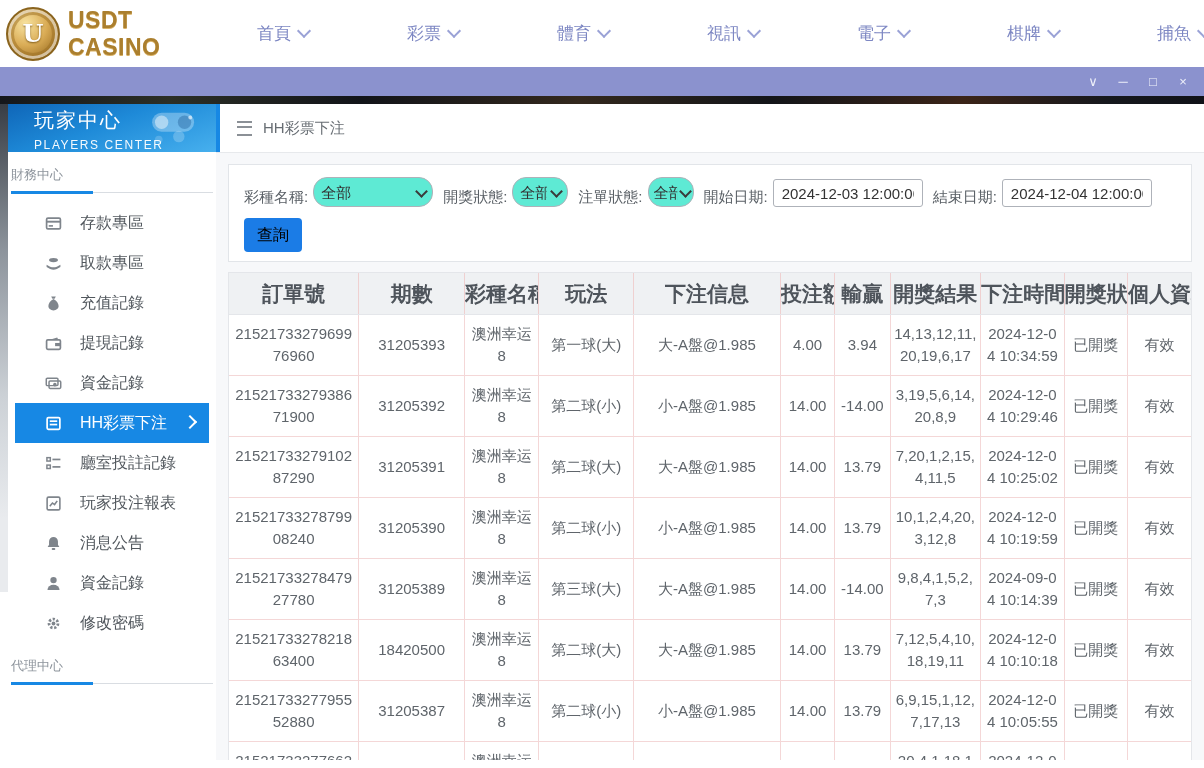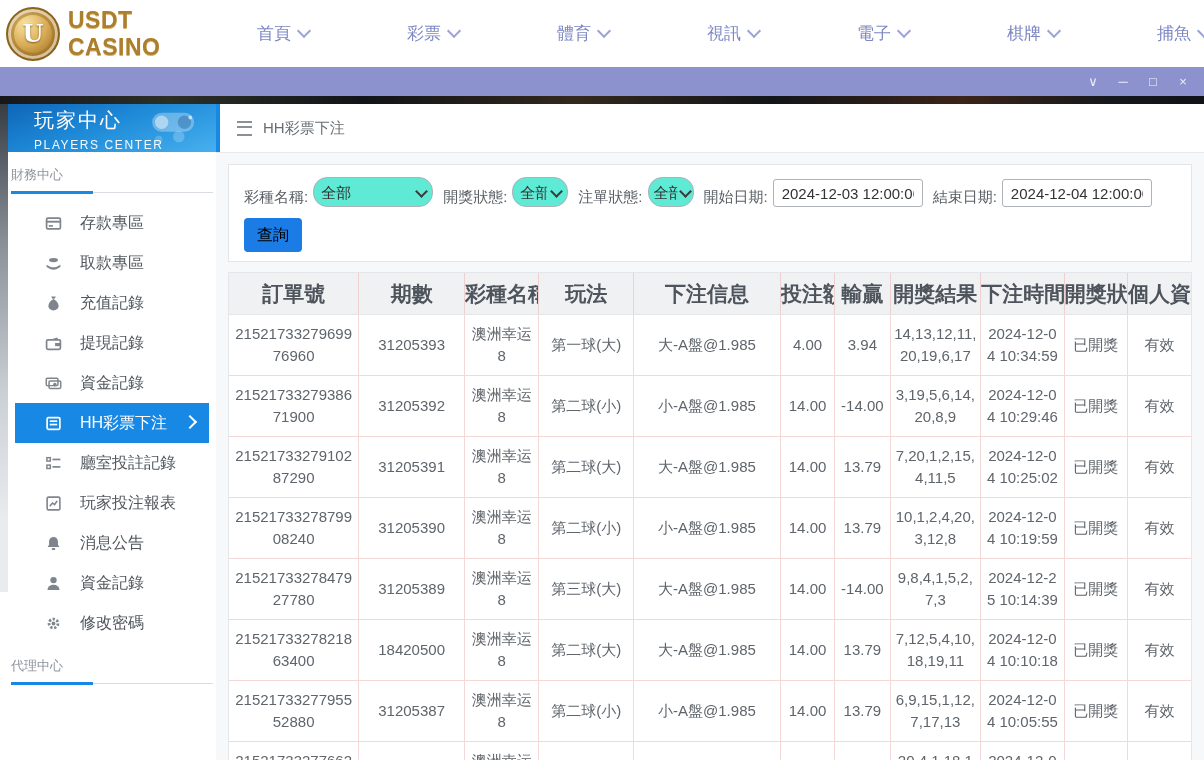--- a/index.html
+++ b/index.html
@@ -375,21 +375,21 @@
               </tr>
               <tr>
                 <td>2152173327847927780</td>
                 <td>31205389</td>
                 <td>澳洲幸运8</td>
                 <td>第三球(大)</td>
                 <td>大-A盤@1.985</td>
                 <td>14.00</td>
                 <td>-14.00</td>
                 <td>9,8,4,1,5,2,7,3</td>
-                <td>2024-12-25 10:14:39</td>
+                <td>2024-09-04 10:14:39</td>
                 <td>已開獎</td>
                 <td>有效</td>
               </tr>
               <tr>
                 <td>2152173327821863400</td>
                 <td>18420500</td>
                 <td>澳洲幸运8</td>
                 <td>第二球(大)</td>
                 <td>大-A盤@1.985</td>
                 <td>14.00</td>

